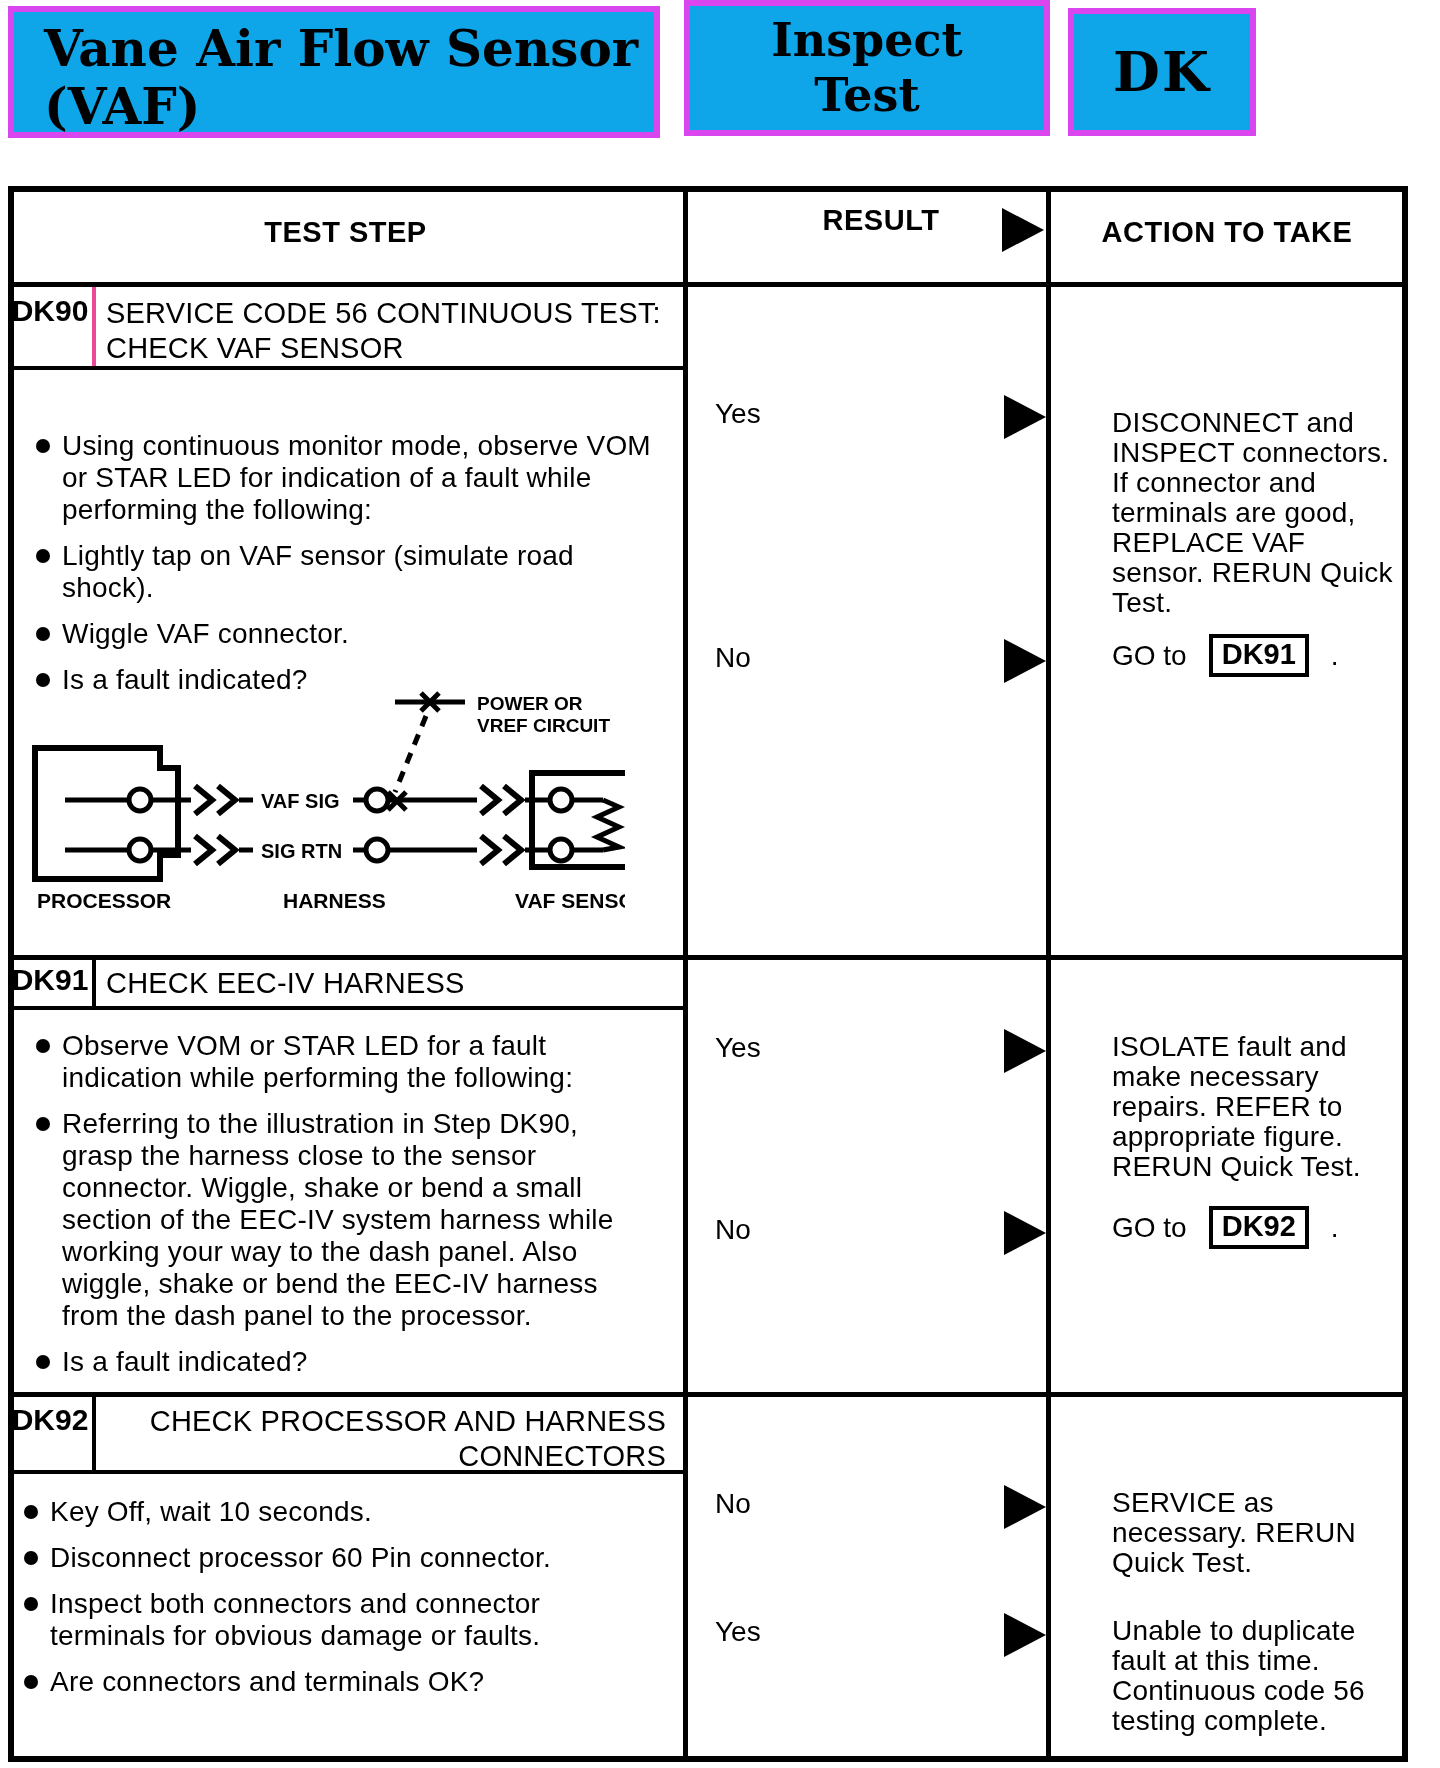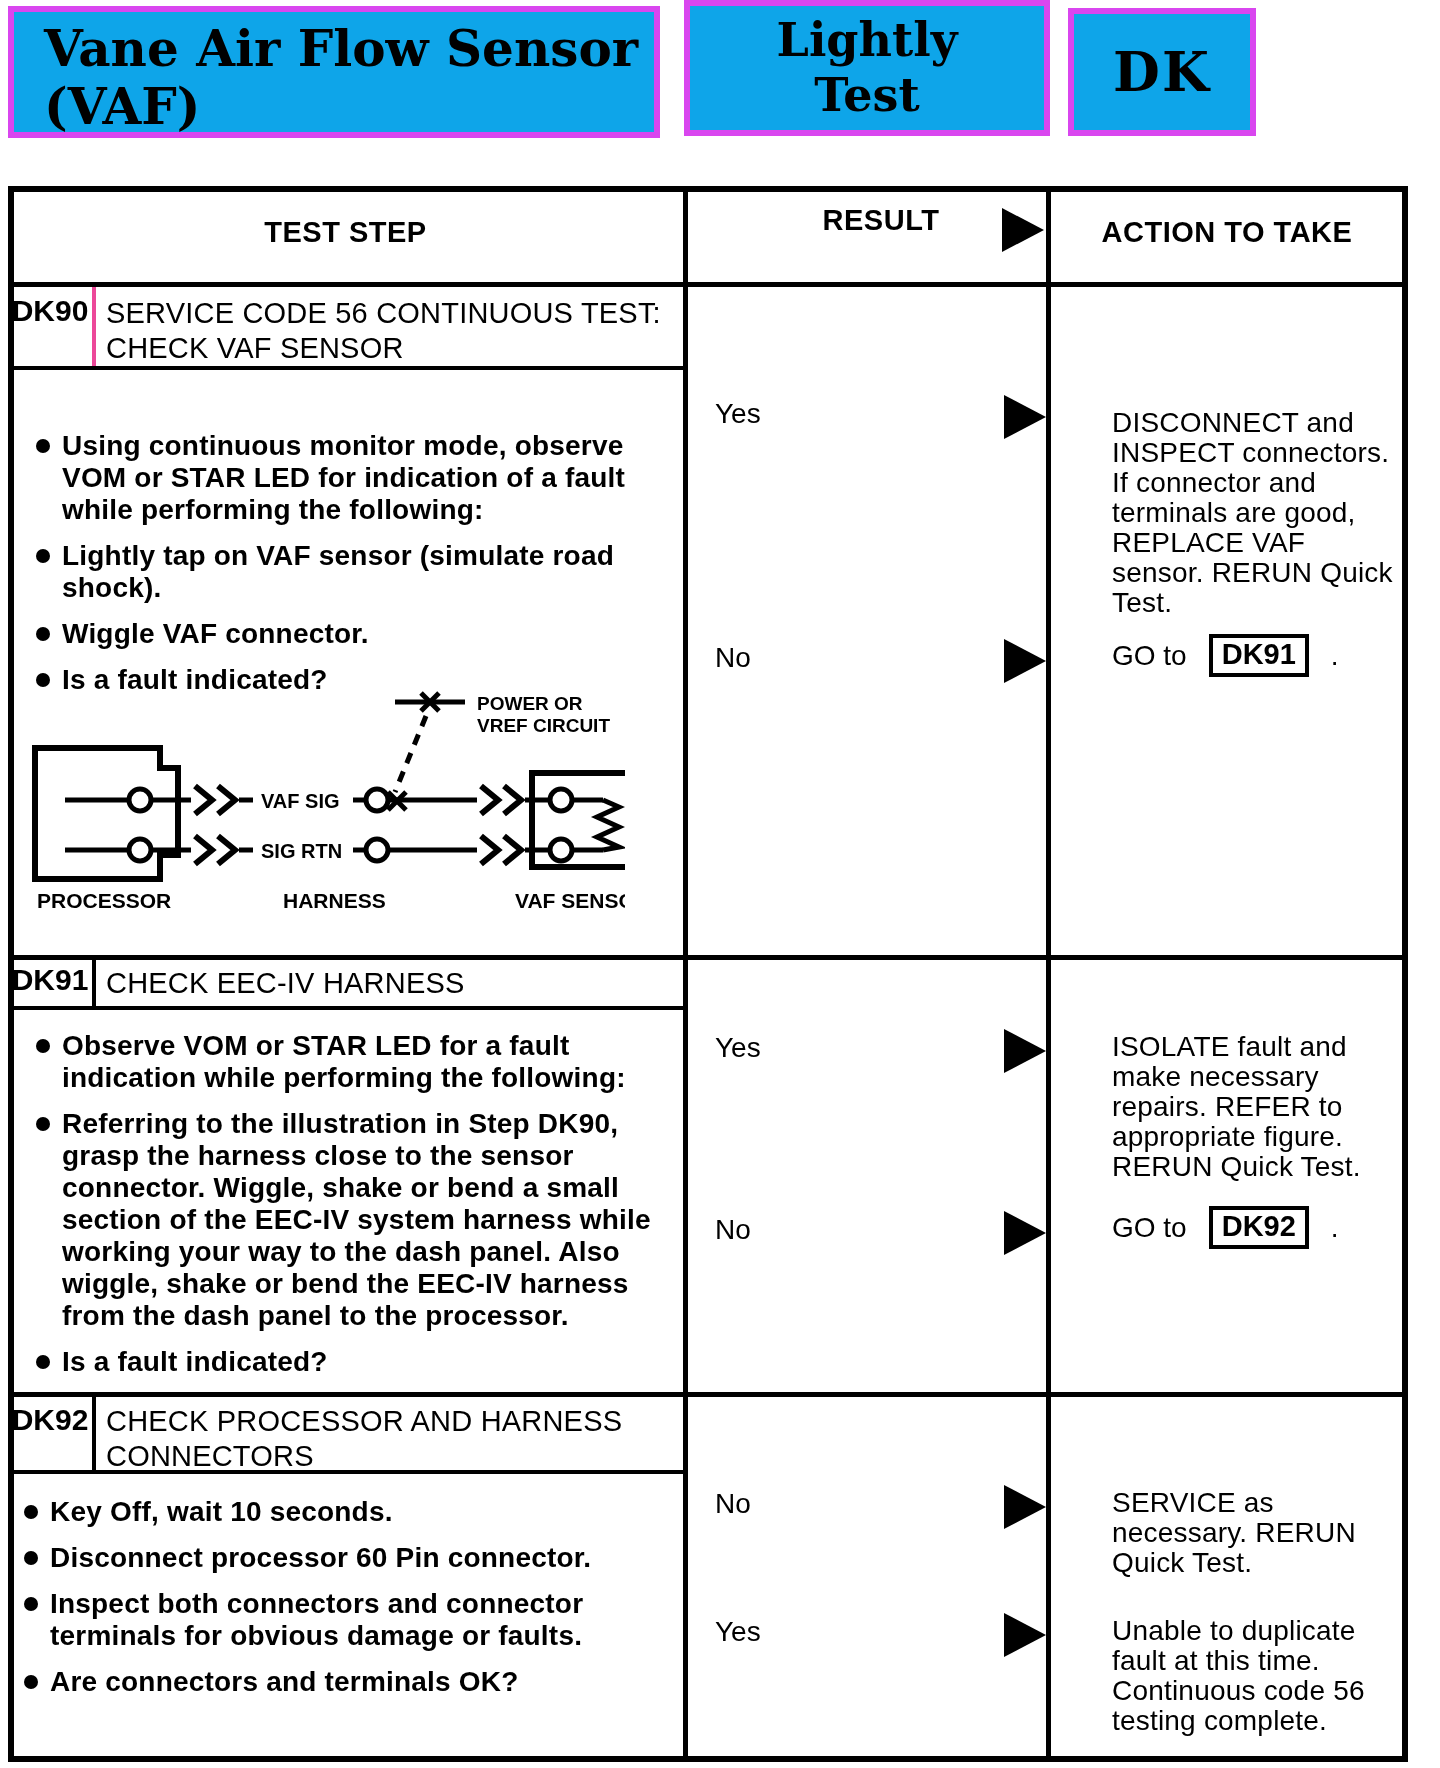--- a/index.html
+++ b/index.html
@@ -5,21 +5,21 @@
   html,body{margin:0;padding:0;background:#fff;}
   body{width:1440px;height:1768px;position:relative;font-family:"Liberation Sans",sans-serif;color:#000;}
   .abs{position:absolute;box-sizing:border-box;}
   .hdrbox{border:6px solid #d946ef;background:#0ea5e9;}
   .serif{font-family:"DejaVu Serif","Liberation Serif",serif;font-weight:bold;}
   .rule{background:#000;}
   .colhead{font-weight:bold;font-size:29px;text-align:center;letter-spacing:.5px;}
   .striptitle{font-size:29px;line-height:35px;letter-spacing:.2px;}
   .steplabel{font-weight:bold;font-size:30px;text-align:center;}
   .bullets{display:flex;flex-direction:column;gap:14px;}
-  .bullet{display:flex;gap:12px;font-weight:bold;}
+  .bullet{display:flex;gap:12px;}
   .dot{width:14px;height:14px;border-radius:50%;background:#000;flex:0 0 14px;margin-top:9px;}
   .btxt{font-size:28px;line-height:32px;letter-spacing:.2px;}
   .resultlabel{font-size:28px;}
   .action{font-size:28px;line-height:30px;letter-spacing:.2px;}
   .arrow{width:0;height:0;border-top:22px solid transparent;border-bottom:22px solid transparent;border-left:42px solid #000;}
   .goto{display:flex;align-items:center;gap:22px;font-size:28px;}
   .gotobox{border:4px solid #000;padding:0 9px 2px 9px;font-weight:bold;font-size:29px;}
   svg text{font-family:"Liberation Sans",sans-serif;font-weight:bold;fill:#000;}
 </style>
 </head>
@@ -27,21 +27,21 @@
 
 <div class="abs hdrbox" style="left:8px;top:6px;width:652px;height:132px;">
   <div class="serif" style="padding:8px 0 0 30px;font-size:50px;line-height:1.16;">
     <div>Vane Air Flow Sensor</div>
     <div>(VAF)</div>
   </div>
 </div>
 
 <div class="abs hdrbox" style="left:684px;top:0px;width:366px;height:136px;display:flex;flex-direction:column;align-items:center;justify-content:center;">
   <div class="serif" style="font-size:46px;line-height:1.2;text-align:center;">
-    <div>Lightly</div>
+    <div>Inspect</div>
     <div>Test</div>
   </div>
 </div>
 
 <div class="abs hdrbox" style="left:1068px;top:8px;width:188px;height:128px;display:flex;align-items:center;justify-content:center;">
   <div class="serif" style="font-size:54px;letter-spacing:2px;">DK</div>
 </div>
 
 <div class="abs" style="left:8px;top:186px;width:1400px;height:1576px;border:6px solid #000;"></div>
 
@@ -165,21 +165,21 @@
 <div class="abs goto" style="left:1112px;top:1206px;">
   <span>GO to</span>
   <span class="gotobox">DK92</span>
   <span>.</span>
 </div>
 
 <div class="abs rule" style="left:8px;top:1392px;width:1400px;height:5px;"></div>
 <div class="abs" style="left:8px;top:1397px;width:88px;height:73px;border-right:4px solid #000;padding-top:6px;">
   <div class="steplabel">DK92</div>
 </div>
-<div class="abs striptitle" style="left:106px;top:1404px;width:560px;">CHECK PROCESSOR AND HARNESS CONNECTORS</div>
+<div class="abs striptitle" style="left:106px;top:1404px;width:560px;text-align:right;">CHECK PROCESSOR AND HARNESS CONNECTORS</div>
 <div class="abs rule" style="left:8px;top:1470px;width:680px;height:4px;"></div>
 
 <div class="abs bullets" style="left:24px;top:1496px;width:618px;">
   <div class="bullet">
       <span class="dot"></span>
       <span class="btxt">Key Off, wait 10 seconds.</span>
     </div>
   <div class="bullet">
       <span class="dot"></span>
       <span class="btxt">Disconnect processor 60 Pin connector.</span>

